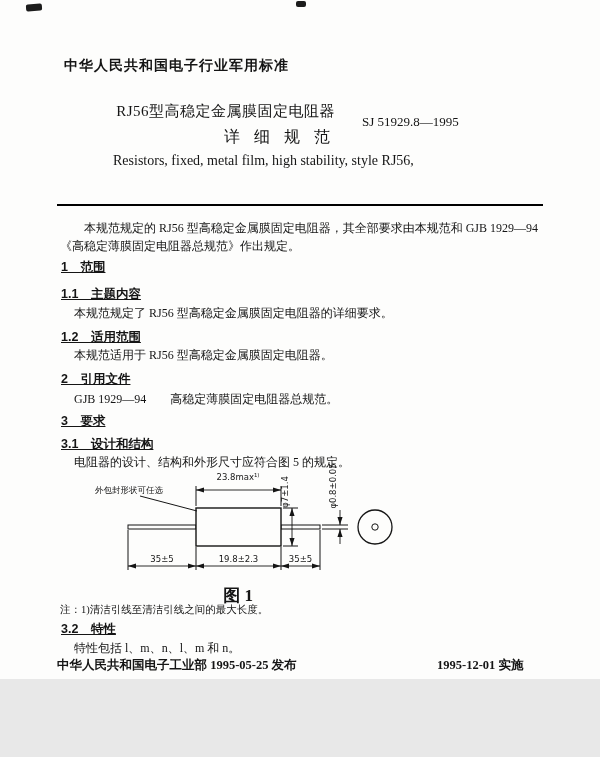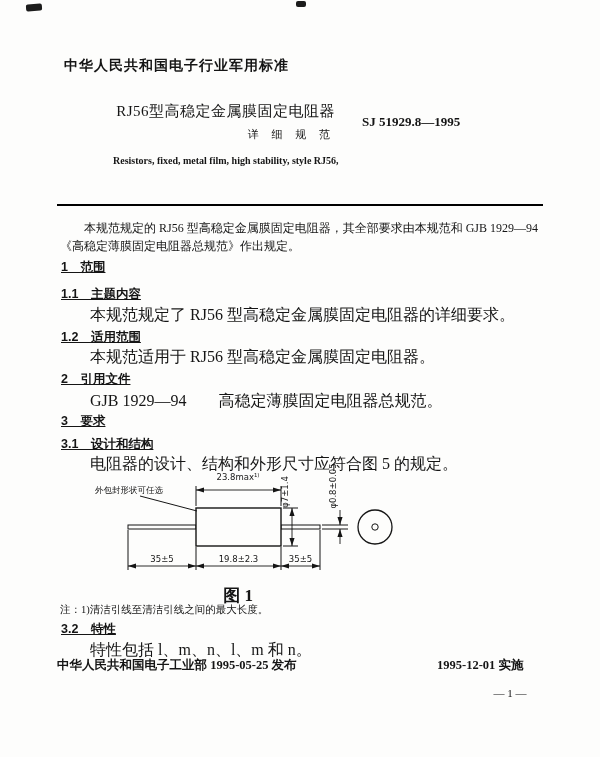--- a/index.html
+++ b/index.html
@@ -3,57 +3,57 @@
 <meta charset="utf-8">
 <style>
   * { margin:0; padding:0; box-sizing:border-box; }
   html,body { width:600px; height:757px; }
   body {
     background:#e8e8e8;
     font-family:"Liberation Serif","DejaVu Serif",serif;
     color:#151515;
   }
   .page {
-    position:relative; width:600px; height:757px;
+    position:relative; width:600px; height:679px;
     background:#fdfdfc; overflow:hidden;
   }
   .artifact { position:absolute; background:#1c1c1c; border-radius:2px; }
   .a1 { left:26px; top:4px; width:16px; height:7px; transform:rotate(-4deg); }
   .a2 { left:296px; top:1px; width:10px; height:6px; }
 
   .std-class {
     position:absolute; left:64px; top:57px;
     font-size:14px; font-weight:bold; letter-spacing:1px;
   }
   .title-cn {
     position:absolute; left:35px; top:102px; width:300px;
     text-align:right; font-weight:normal;
   }
   .title-line1 { font-size:15px; letter-spacing:0.5px; }
-  .title-line2 { font-size:11px; letter-spacing:5px; margin-top:6px; }
+  .title-line2 { font-size:16px; letter-spacing:5px; margin-top:6px; }
   .std-no {
     position:absolute; left:362px; top:114px;
-    font-size:13px; font-weight:bold;
+    font-size:13px; font-weight:normal;
   }
   .title-en {
     position:absolute; left:113px; top:152px;
-    font-size:10px; font-weight:bold; line-height:17px;
+    font-size:14px; font-weight:normal; line-height:17px;
   }
   .divider { position:absolute; left:57px; top:204px; width:486px; height:2px; background:#000; }
 
   .intro {
     position:absolute; left:60px; top:219px; width:486px;
     font-size:12px; line-height:18px; text-indent:2em;
   }
   .hd {
     position:absolute; left:61px;
     font-family:"Liberation Sans","DejaVu Sans",sans-serif;
     font-weight:bold; font-size:12.5px;text-decoration:underline;
   }
-  .bp { position:absolute; left:74px; font-size:16px; width:470px;margin-left:16px; }
+  .bp { position:absolute; left:74px; font-size:12px; width:470px; }
 
   .h-1  { top:259px; } .h-11 { top:286px; } .p-11 { top:305px; }
   .h-12 { top:329px; } .p-12 { top:347px; }
   .h-2  { top:371px; } .p-2  { top:391px; }
   .h-3  { top:413px; } .h-31 { top:436px; } .p-31 { top:454px; }
   .h-32 { top:621px; } .p-32 { top:640px; }
 
   .figure { position:absolute; left:90px; top:460px; width:340px; height:122px; }
   .fig-caption {
     position:absolute; left:90px; top:584px; width:296px;

